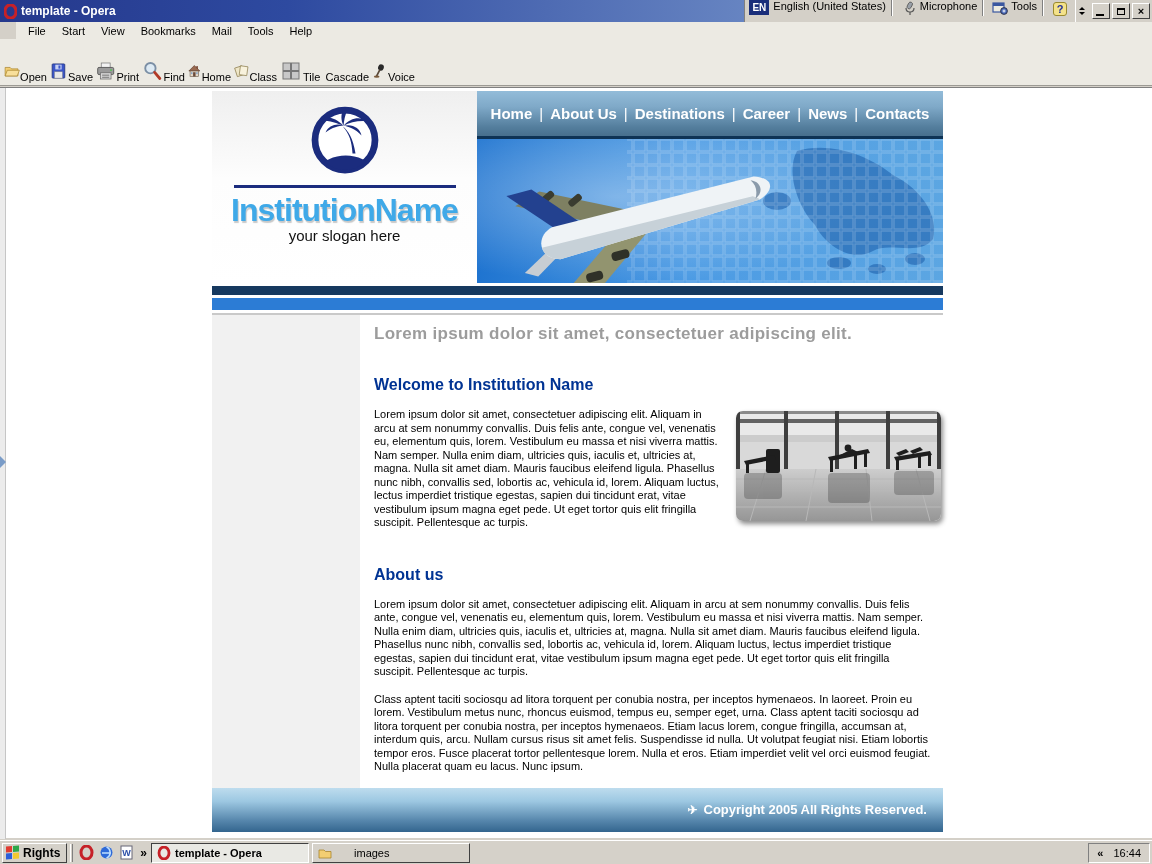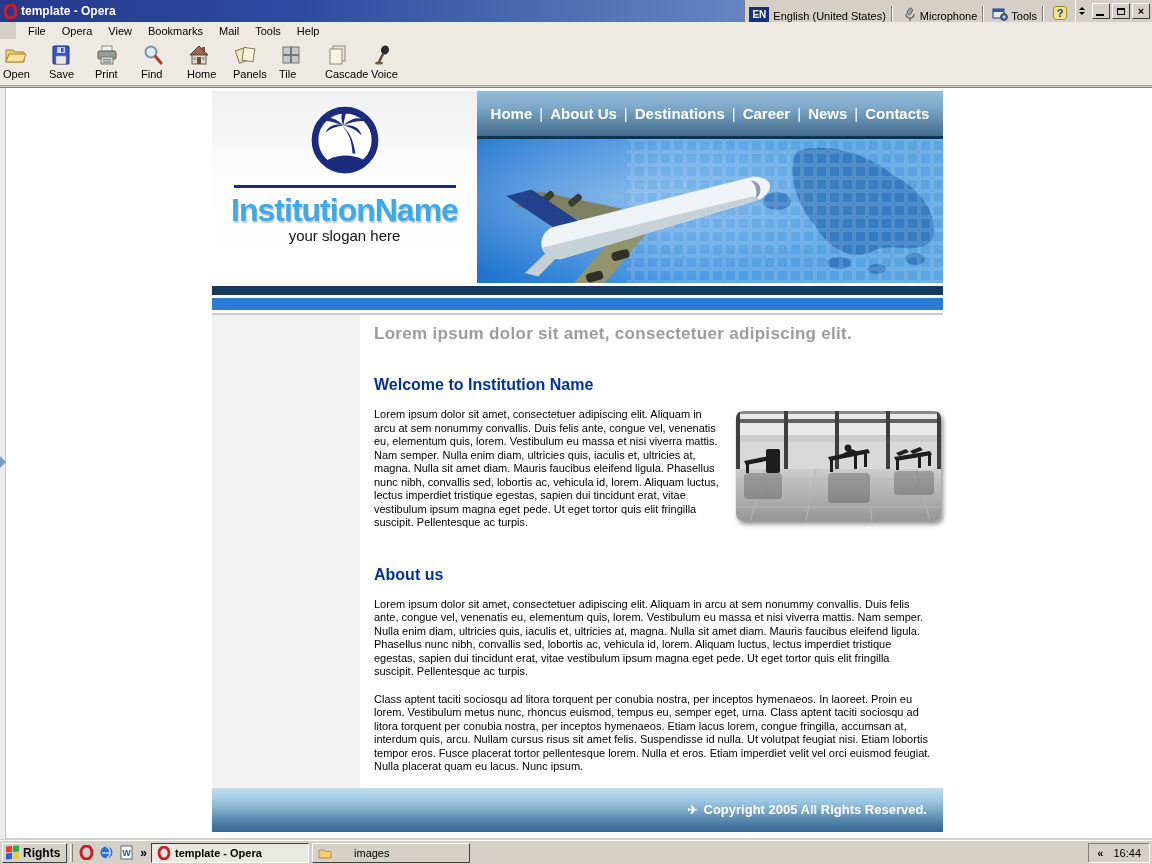--- a/index.html
+++ b/index.html
@@ -7,21 +7,21 @@
   body { font-family:"Liberation Sans", sans-serif; background:#D4D0C8; position:relative; }
   .screen { position:absolute; inset:0; width:1070px; height:864px; }
 
   
   .titlebar { position:absolute; left:0; top:0; width:1152px; height:22px;
     background:linear-gradient(to right,#25388C,#2E4AA0 25%,#6E8CC6 70%,#8FA9D8);
     display:flex; align-items:center; padding-left:4px; }
   .opera-logo-sm { width:13px; height:15px; margin-right:4px; flex:none; }
   .title-text { color:#fff; font-weight:bold; font-size:12px; white-space:nowrap; }
   .titlebar-right { position:absolute; right:0; top:0; height:22px; display:flex; align-items:stretch; }
-  .langbar { background:#D4D0C8; display:flex; align-items:flex-end; height:22px; padding:0 4px;
+  .langbar { background:#D4D0C8; display:flex; align-items:flex-start; height:22px; padding:0 4px;
     border-left:1px solid #808080; font-size:11px; color:#000; }
   .lang-sep { width:2px; height:16px; border-left:1px solid #808080; border-right:1px solid #fff; margin:0 5px; }
   .en-badge { background:#1A2E7A; color:#fff; font-weight:bold; font-size:10px; padding:2px 3px; margin-right:4px; }
   .lang-ico { width:16px; height:16px; margin:0 3px; }
   .help-btn { width:22px; height:18px; background:#D4D0C8; border:1px solid #D4D0C8; text-align:center;
     font-size:11px; font-weight:bold; color:#22309A; }
   .help-glyph { display:inline-block; background:#F4E28A; border:1px solid #9A8A30; border-radius:3px; width:14px; height:14px; line-height:13px; }
   .opts-strip { width:13px; background:#D4D0C8; border-left:1px solid #fff; display:flex; flex-direction:column;
     align-items:center; justify-content:center; gap:2px; }
   .opts-strip i { width:0; height:0; border-left:3px solid transparent; border-right:3px solid transparent; }
@@ -33,21 +33,21 @@
   .g-min { position:absolute; left:3px; bottom:2px; width:8px; height:2px; background:#000; }
   .g-rest { width:8px; height:7px; border:1px solid #000; border-top:2px solid #000; }
   .g-close { line-height:10px; }
 
   
   .menubar { position:absolute; left:16px; top:22px; width:1152px; height:17px; background:#ECEAE3;
     display:flex; align-items:center; font-size:11px; padding-left:4px; }
   .menu-item { padding:1px 8px; }
   .toolbar { position:absolute; left:0; top:39px; width:1152px; height:47px; background:#ECEAE3;
     border-bottom:1px solid #9C9A94; display:flex; align-items:flex-start; padding-left:2px; }
-  .tb-btn { width:46px; height:45px; display:flex; flex-direction:column; align-items:flex-start; justify-content:flex-start;
+  .tb-btn { width:46px; height:45px; display:flex; flex-direction:row; align-items:flex-end; justify-content:flex-start;
     background:transparent; border:1px solid transparent; font-size:11px; color:#000; padding-top:3px; }
   .tb-btn svg { width:24px; height:24px; }
   .tb-label { margin-top:1px; }
 
   
   .viewport { position:absolute; left:0; top:87px; width:1152px; height:751px; background:#fff;
     border-top:1px solid #808080; }
   .splitter { position:absolute; left:0; top:0; width:6px; height:751px; background:#ECECEC; border-right:1px solid #C6C6C6; }
   .splitter-arrow { position:absolute; left:0; top:368px; width:0; height:0;
     border-top:6px solid transparent; border-bottom:6px solid transparent; border-left:6px solid #7A9CC8; }
@@ -163,21 +163,21 @@
           </button>
         <button class="wc-btn">
             <span class="g-close">×</span>
           </button>
       </div>
     </div>
   </div>
 
   <div class="menubar">
     <span class="menu-item">File</span>
-    <span class="menu-item">Opera</span>
+    <span class="menu-item">Start</span>
     <span class="menu-item">View</span>
     <span class="menu-item">Bookmarks</span>
     <span class="menu-item">Mail</span>
     <span class="menu-item">Tools</span>
     <span class="menu-item">Help</span>
   </div>
 
   <div class="toolbar">
     <button class="tb-btn">
       <svg viewBox="0 0 24 24">
@@ -222,21 +222,21 @@
         <rect x="6.5" y="14" width="2.5" height="3" fill="#88A8C8"></rect>
         <rect x="15" y="14" width="2.5" height="3" fill="#88A8C8"></rect>
       </svg>
       <span class="tb-label">Home</span>
     </button>
     <button class="tb-btn">
       <svg viewBox="0 0 24 24">
         <rect x="4" y="6" width="11" height="13" fill="#EFE7C8" stroke="#8A7A4A" stroke-width="1" transform="rotate(-18 9 12)"></rect>
         <rect x="10" y="5" width="11" height="13" fill="#F8F2DC" stroke="#8A7A4A" stroke-width="1" transform="rotate(8 15 11)"></rect>
       </svg>
-      <span class="tb-label">Panels</span>
+      <span class="tb-label">Class</span>
     </button>
     <button class="tb-btn">
       <svg viewBox="0 0 24 24">
         <rect x="4" y="4" width="7.5" height="7.5" fill="#C8C8C8" stroke="#777" stroke-width="1"></rect>
         <rect x="12.5" y="4" width="7.5" height="7.5" fill="#C8C8C8" stroke="#777" stroke-width="1"></rect>
         <rect x="4" y="12.5" width="7.5" height="7.5" fill="#C8C8C8" stroke="#777" stroke-width="1"></rect>
         <rect x="12.5" y="12.5" width="7.5" height="7.5" fill="#C8C8C8" stroke="#777" stroke-width="1"></rect>
       </svg>
       <span class="tb-label">Tile</span>
     </button>

